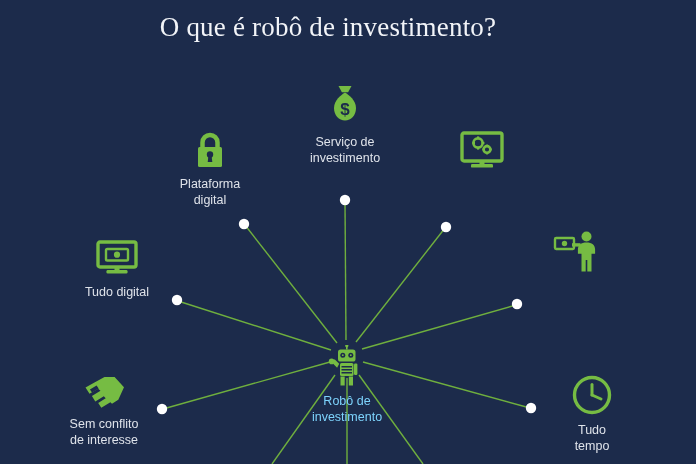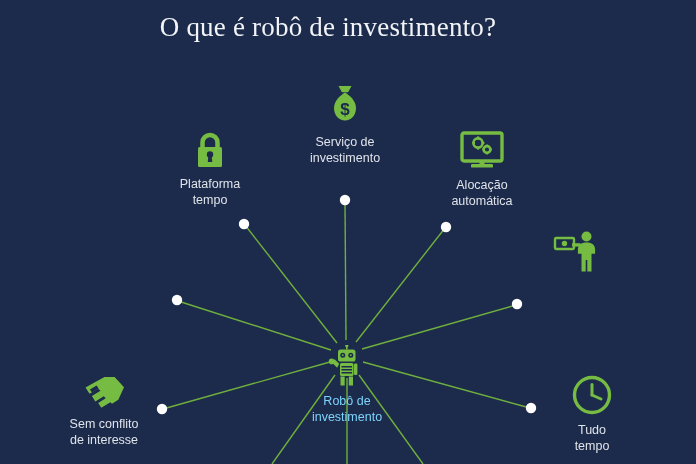--- a/index.html
+++ b/index.html
@@ -109,21 +109,21 @@
   <div class="node" style="left:210px; top:130px;">
     <span class="icon">
       <svg width="36" height="40" viewBox="0 0 36 40">
         <path fill="none" stroke="#76bc43" stroke-width="4.5" d="M10.5 18V12.5a7.5 7.5 0 0 1 15 0V18"></path>
         <rect x="6" y="17" width="24" height="20" rx="1.5" fill="#76bc43"></rect>
         <circle cx="18" cy="24.5" r="3.2" fill="#1c2b4b"></circle>
         <path fill="#1c2b4b" d="M16.5 25h3l.8 7h-4.6z"></path>
       </svg>
     </span>
     <span class="label">Plataforma
-tempo</span>
+digital</span>
   </div>
 
   <div class="node" style="left:482px; top:131px;">
     <span class="icon">
       <svg width="46" height="40" viewBox="0 0 46 40">
         <rect x="3" y="2" width="40" height="28" rx="2" fill="none" stroke="#76bc43" stroke-width="3.4"></rect>
         <rect x="20.5" y="29" width="5" height="5" fill="#76bc43"></rect>
         <rect x="12" y="33" width="22" height="3.6" rx="1.2" fill="#76bc43"></rect>
         <g fill="none" stroke="#76bc43" stroke-width="2.6">
           <circle cx="19" cy="12" r="4.6"></circle>
@@ -134,24 +134,34 @@
           <rect x="18" y="16" width="2.2" height="2.6"></rect>
           <rect x="13.4" y="10.9" width="2.6" height="2.2"></rect>
           <rect x="22.8" y="10.9" width="2.6" height="2.2"></rect>
           <rect x="27.1" y="13.6" width="1.9" height="2.2"></rect>
           <rect x="27.1" y="21.2" width="1.9" height="2.2"></rect>
           <rect x="23.4" y="17.5" width="2.2" height="1.9"></rect>
           <rect x="30.6" y="17.5" width="2.2" height="1.9"></rect>
         </g>
       </svg>
     </span>
-    <span class="label">Alocação
-automática</span>
-  </div>
-
+  </div>
+
+  <div class="node" style="left:117px; top:240px;">
+    <span class="icon">
+      <svg width="46" height="38" viewBox="0 0 46 38">
+        <rect x="4" y="2" width="38" height="25" rx="2" fill="none" stroke="#76bc43" stroke-width="3.4"></rect>
+        <rect x="20.5" y="26" width="5" height="4.5" fill="#76bc43"></rect>
+        <rect x="12.5" y="30" width="21" height="3.4" rx="1.2" fill="#76bc43"></rect>
+        <rect x="12" y="9" width="22" height="11.5" rx="1.3" fill="none" stroke="#76bc43" stroke-width="2.4"></rect>
+        <circle cx="23" cy="14.7" r="3.1" fill="#76bc43"></circle>
+      </svg>
+    </span>
+    <span class="label">Tudo digital</span>
+  </div>
 
   <div class="node" style="left:578px; top:231px;">
     <span class="icon">
       <svg width="50" height="42" viewBox="0 0 50 42">
         <rect x="2" y="7" width="19" height="11" rx="1.2" fill="none" stroke="#76bc43" stroke-width="2.4"></rect>
         <circle cx="11.5" cy="12.5" r="2.7" fill="#76bc43"></circle>
         <circle cx="33.5" cy="5.5" r="5" fill="#76bc43"></circle>
         <path fill="#76bc43" d="M33.5 11.5c-5.4 0-8.6 2.6-8.6 7.1v4.2h3.6v17.6h4.2V29h1.6v11.4h4.2V22.8h3.6v-4.2c0-4.5-3.2-7.1-8.6-7.1z"></path>
         <path fill="#76bc43" d="M19 12.2h8.5v3.4H19z"></path>
       </svg>

